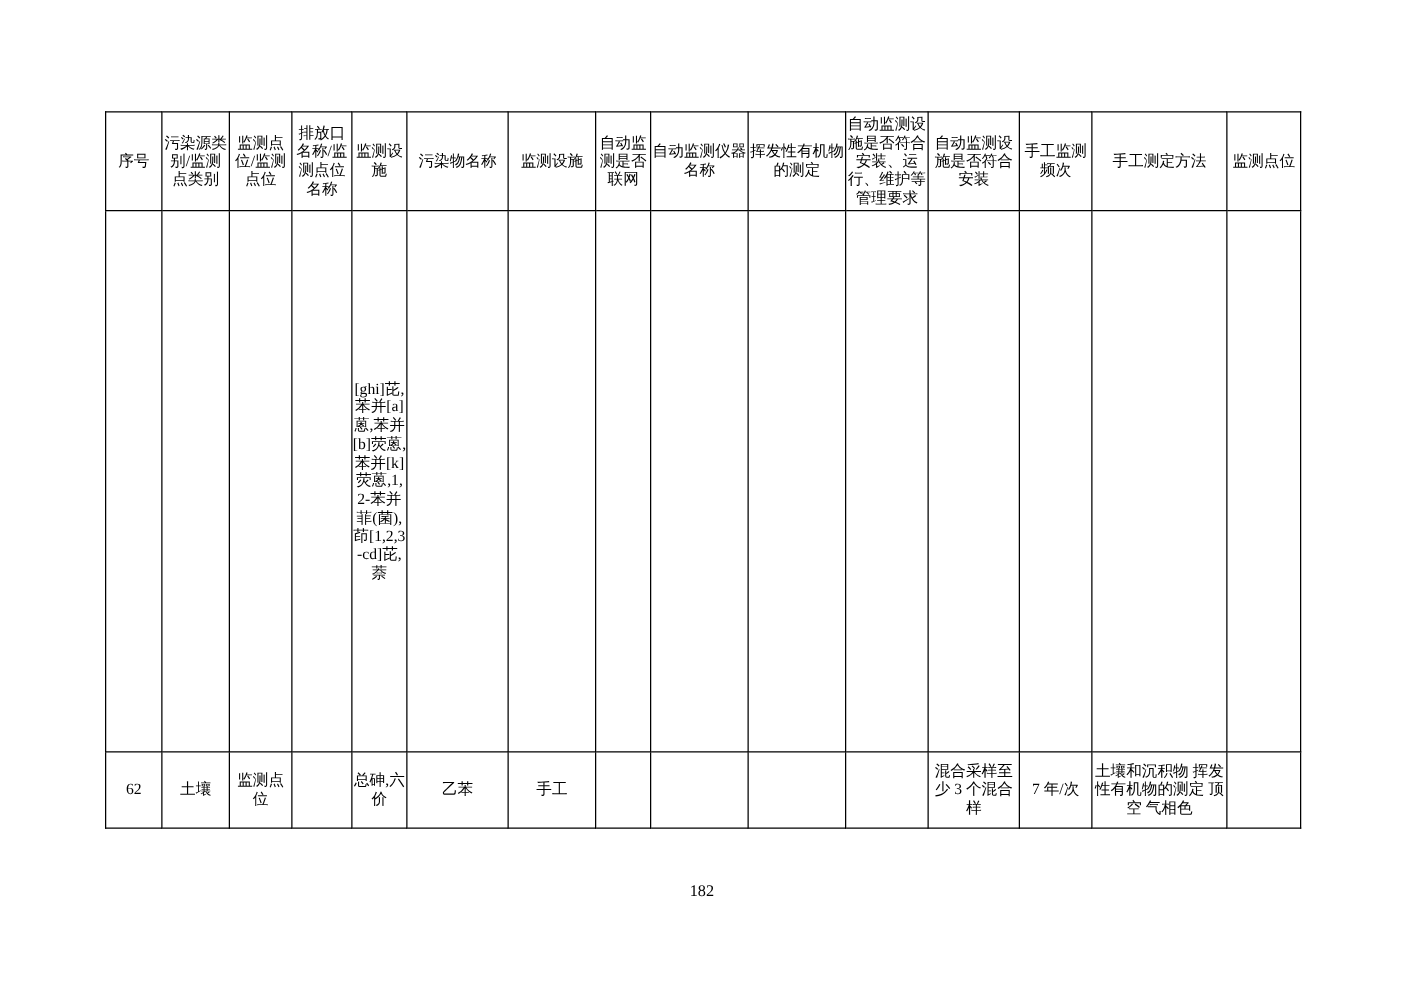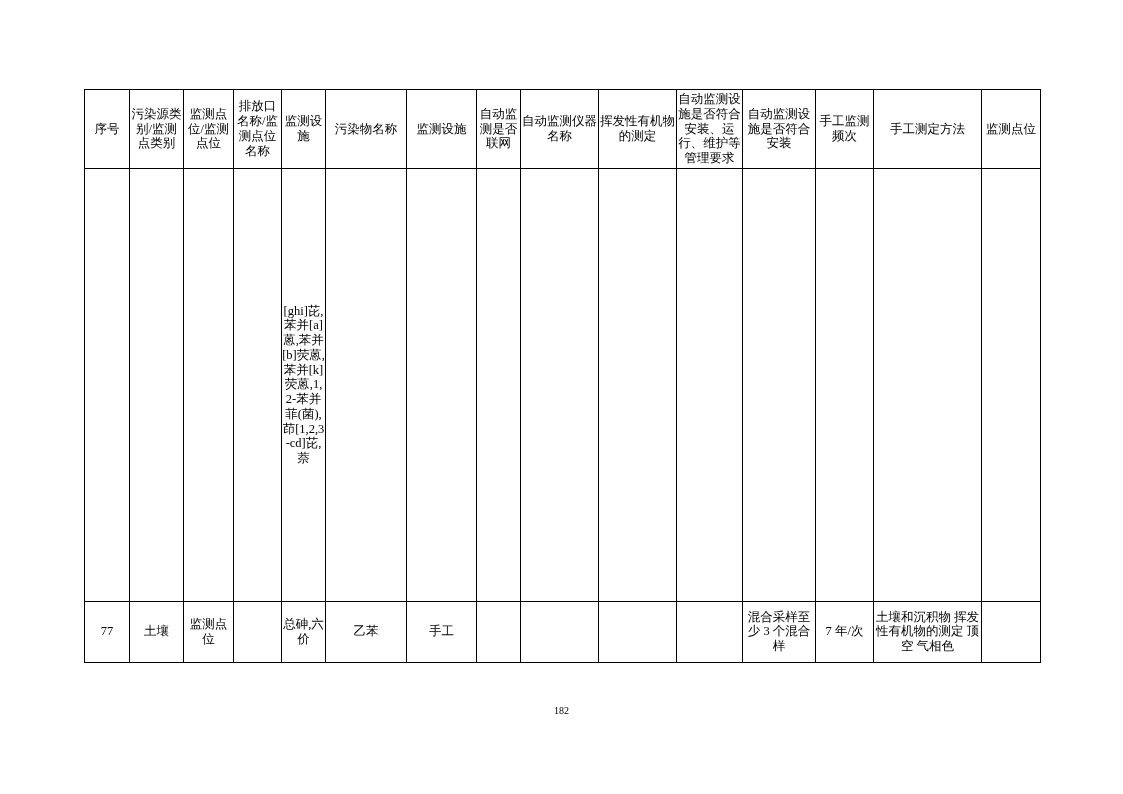--- a/index.html
+++ b/index.html
@@ -76,21 +76,21 @@
   }
   .cell-content-list {
     letter-spacing: 0px;
   }
   .page-number {
     position: absolute;
     left: 0;
     top: 705px;
     width: 1123px;
     text-align: center;
-    font-size: 10px;
+    font-size: 13px;
     font-family: "Liberation Serif", serif;
   }
   .left-align {
     text-align: left;
     padding-left: 4px;
     padding-right: 4px;
   }
 </style>
 </head>
 <body>
@@ -146,21 +146,21 @@
         <td class="tall-cell"></td>
         <td class="tall-cell"></td>
         <td class="tall-cell"></td>
         <td class="tall-cell"></td>
         <td class="tall-cell"></td>
         <td class="tall-cell"></td>
         <td class="tall-cell"></td>
         <td class="tall-cell"></td>
       </tr>
       <tr class="row-data">
-        <td>77</td>
+        <td>62</td>
         <td>土壤</td>
         <td>监测点位</td>
         <td></td>
         <td>总砷,六价</td>
         <td>乙苯</td>
         <td>手工</td>
         <td></td>
         <td></td>
         <td></td>
         <td></td>

